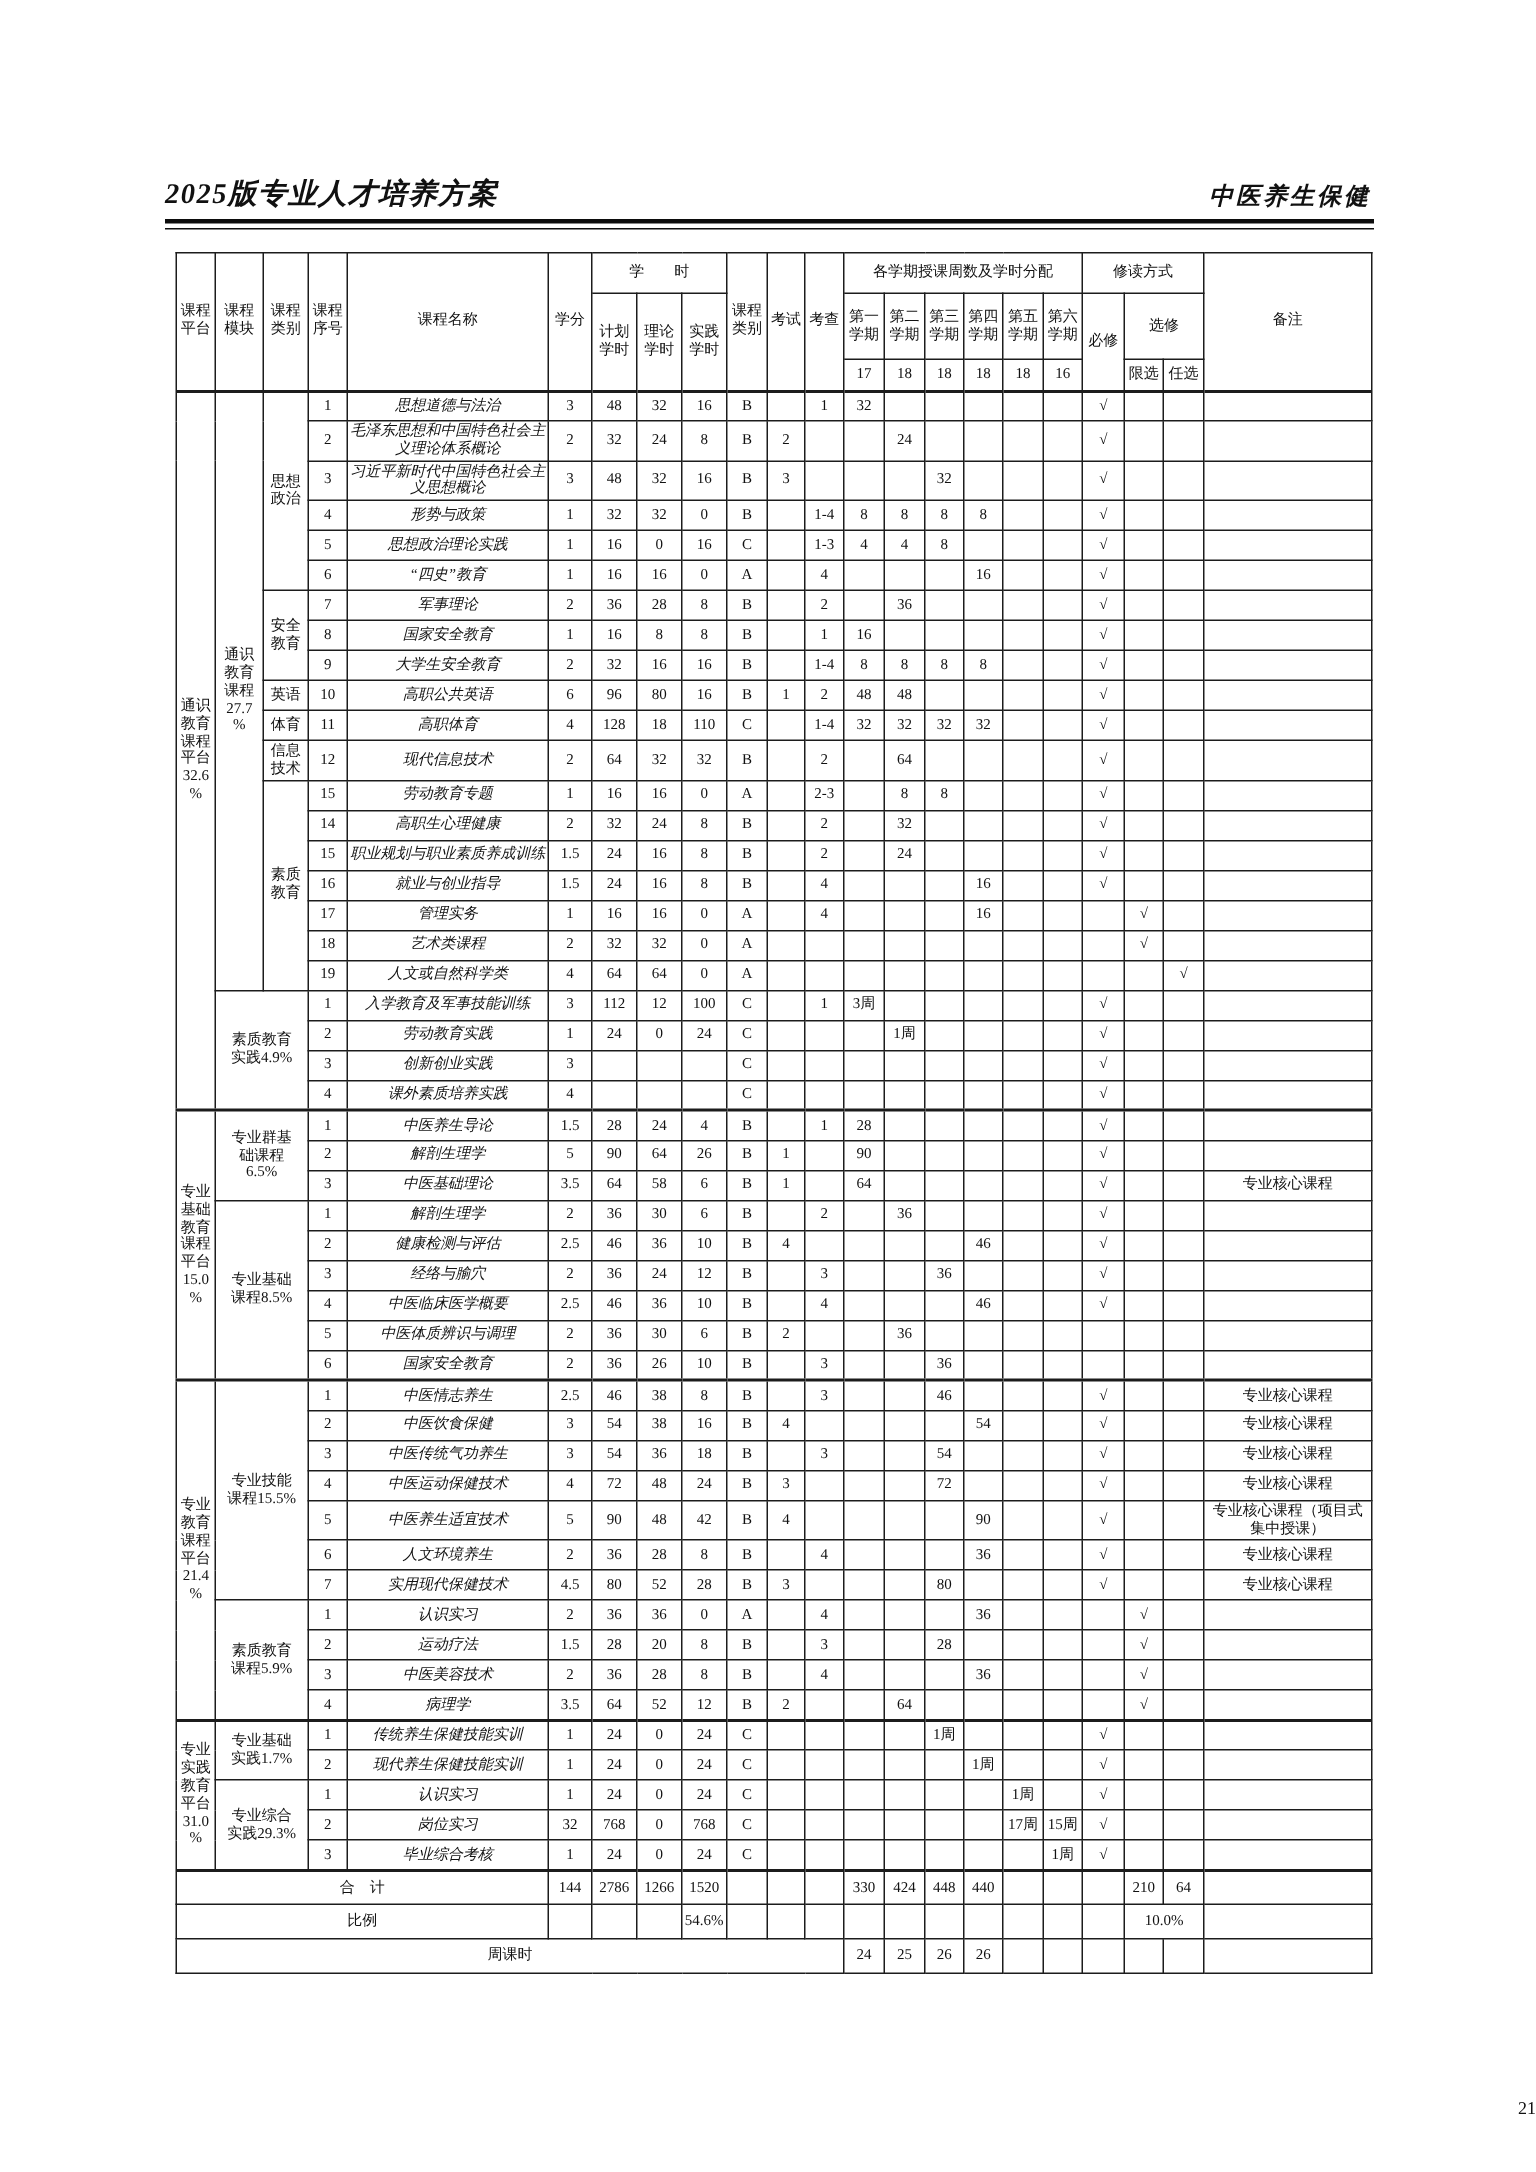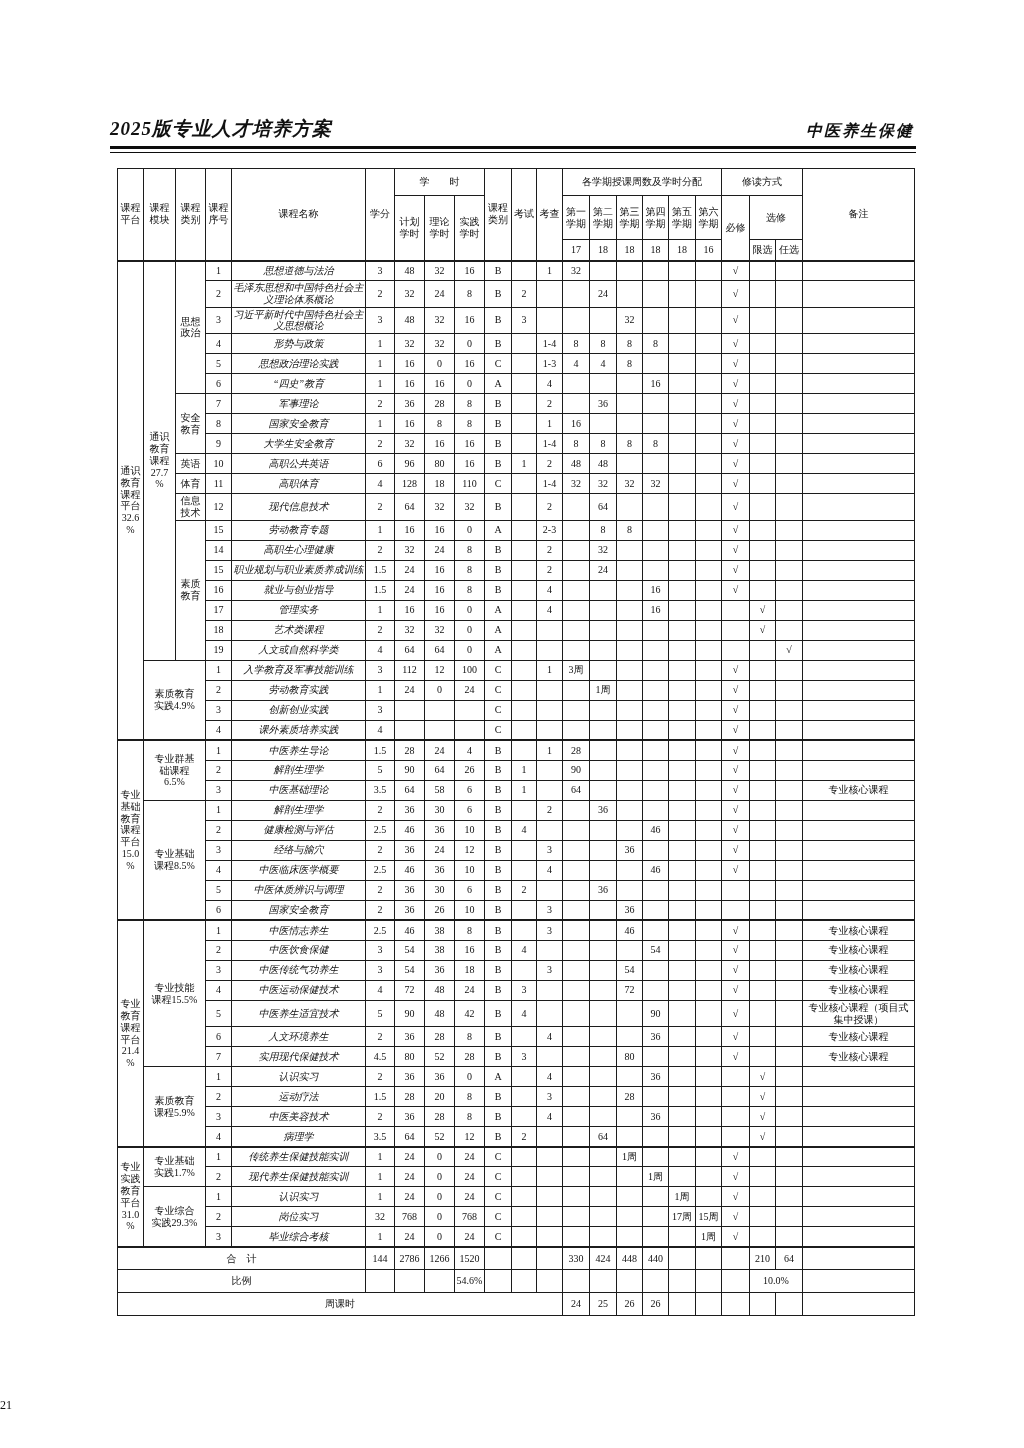--- a/index.html
+++ b/index.html
@@ -10,21 +10,21 @@
   .double-rule{position:absolute;left:110px;top:146px;width:806px;height:3px;border-top:3px solid #0c0c0c;border-bottom:1px solid #0c0c0c;}
   table.curriculum{position:absolute;left:117px;top:168px;width:796px;border-collapse:collapse;table-layout:fixed;}
   table.curriculum td,table.curriculum th{border:1px solid #1c1c1c;font-size:10px;font-weight:normal;line-height:1.18;text-align:center;vertical-align:middle;padding:1px 1px;overflow:hidden;word-break:break-all;}
   thead tr.h1{height:27px;} thead tr.h2{height:44px;} thead tr.h3{height:21px;}
   tbody tr{height:20px;}
   tfoot tr{height:23px;}
   .pre{white-space:pre-line;margin-left:20px;}
   .name{text-align:left;padding-left:3px;font-style:italic;}
   .remark{padding:0 2px;}
   tr.pb td{border-top-width:2px;}
-  .pagenum{position:absolute;left:0;top:1398px;width:1024px;text-align:left;font-size:12px;}
+  .pagenum{position:absolute;left:0;top:1398px;width:1024px;text-align:right;font-size:12px;}
 </style>
 </head>
 <body>
 
 <div class="doc-header">
   <span class="title-left">2025版专业人才培养方案</span>
   <span class="title-right">中医养生保健</span>
 </div>
 <div class="double-rule"></div>
 

